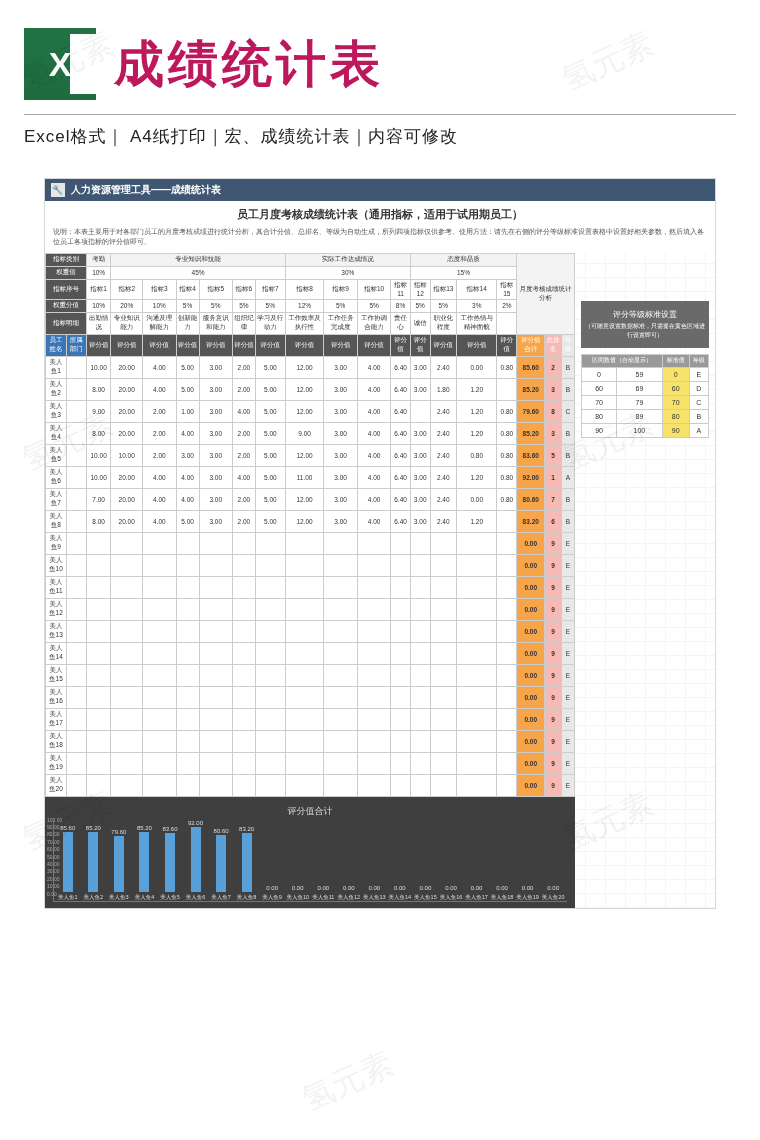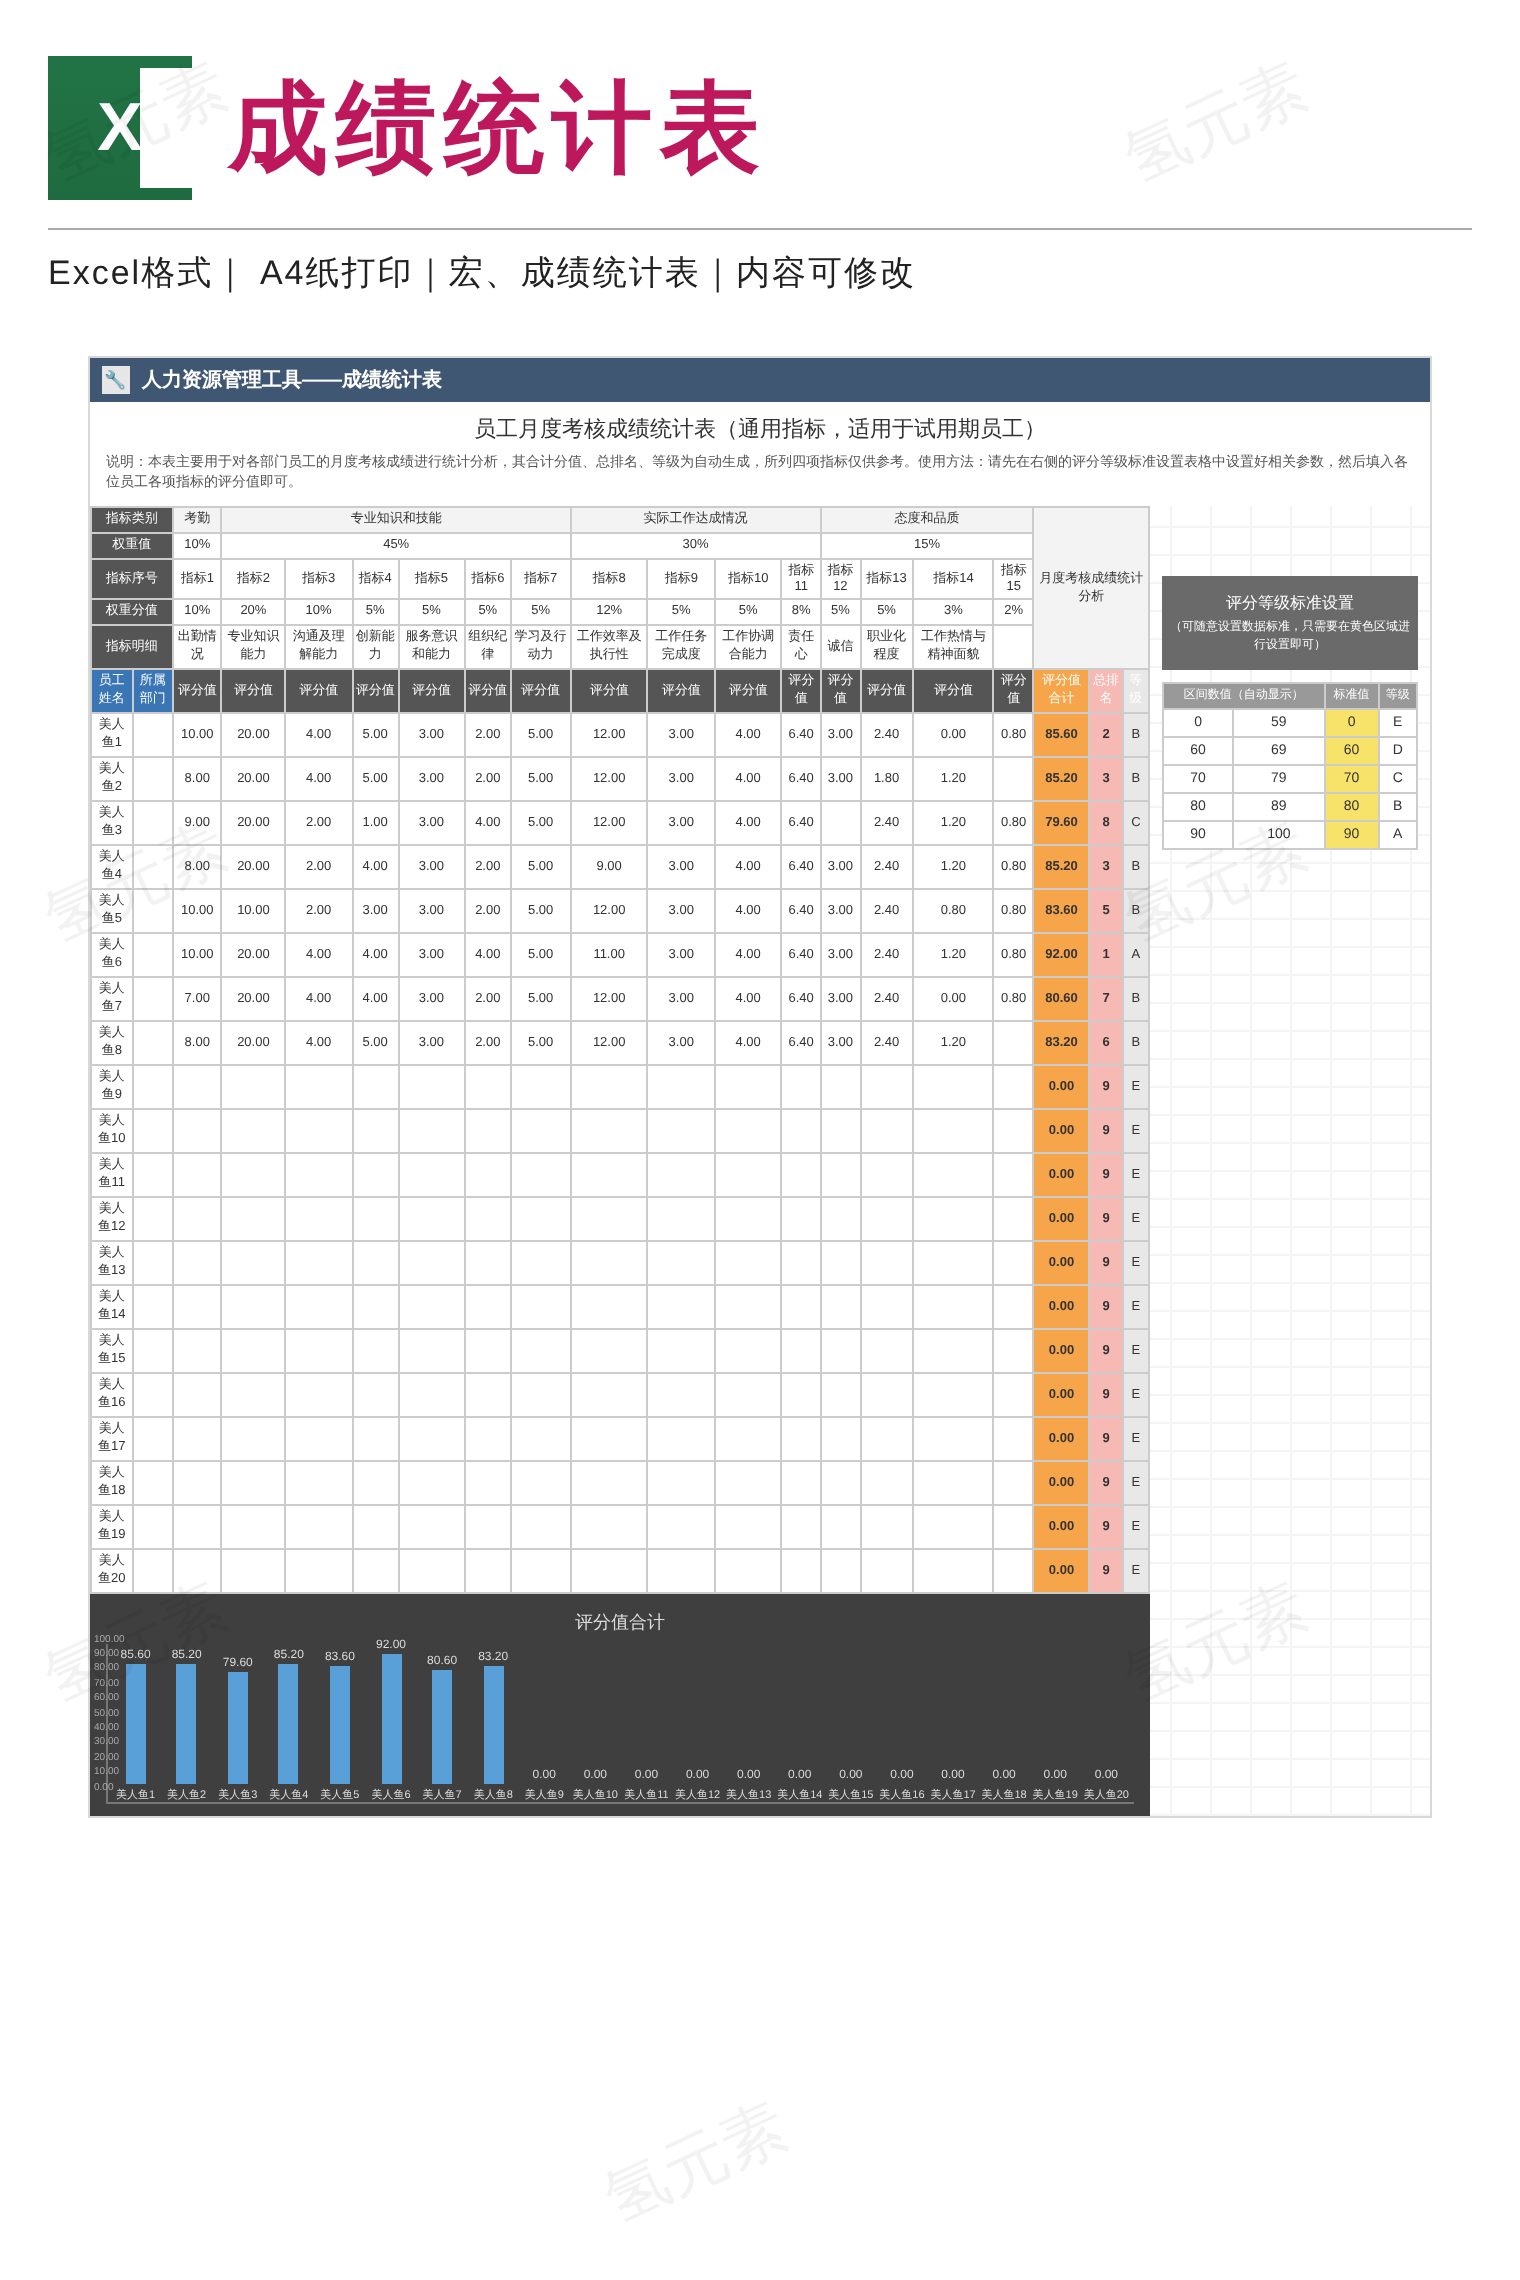--- a/index.html
+++ b/index.html
@@ -69,42 +69,42 @@
     display: flex; align-items: center;
     padding: 4px 6px;
     font-size: 10px; font-weight: bold;
     position: relative; z-index: 2;
   }
   .wrench-icon {
     width: 14px; height: 14px; background: #e6e6e6; margin-right: 6px;
     display: flex; align-items: center; justify-content: center; color: #3f5773; font-size: 9px;
   }
   .sheet-title {
-    text-align: center; font-size: 11px; font-weight: normal; padding: 6px 0 2px 0;
+    text-align: center; font-size: 11px; font-weight: bold; padding: 6px 0 2px 0;
     position: relative; z-index: 2; background: #fff;
   }
   .sheet-desc {
     font-size: 7px; color: #555; padding: 3px 8px 6px 8px; line-height: 1.4;
     position: relative; z-index: 2; background: #fff;
   }
   .sheet-body { display: flex; position: relative; z-index: 2; }
   .main-col { flex: 1; }
   .side-col { width: 140px; padding: 4px 6px; }
   table { border-collapse: collapse; width: 100%; font-size: 6.5px; }
   th, td { border: 1px solid #ccc; padding: 1.5px 1px; text-align: center; background: #fff; }
   th { background: #666; color: #fff; font-weight: normal; }
   th.dark { background: #555; }
   th.blue { background: #3a75b5; }
   th.wide { background: #f3f3f3; color: #333; }
   td.orange { background: #f6a54a; font-weight: bold; }
   td.pink { background: #f7b9b4; font-weight: bold; }
   td.gray { background: #e8e8e8; }
   .grade-panel {
     background: #6a6a6a; color: #fff; font-size: 8px; text-align: center;
-    padding: 8px 4px; margin-top: 31px;
+    padding: 8px 4px; margin-top: 44px;
   }
   .grade-table { margin-top: 6px; }
   .grade-table td { font-size: 7px; padding: 3px 2px; }
   .grade-table .yellow { background: #f7e36a; }
   .chart-zone {
     background: #3f3f3f; color: #ddd; padding: 8px 8px 6px 8px;
     position: relative; z-index: 2;
   }
   .chart-title { text-align: center; font-size: 9px; margin-bottom: 4px; }
   .chart-bars {

